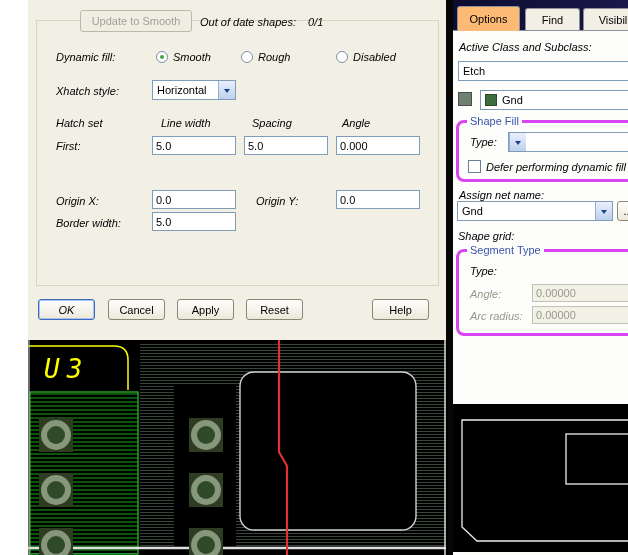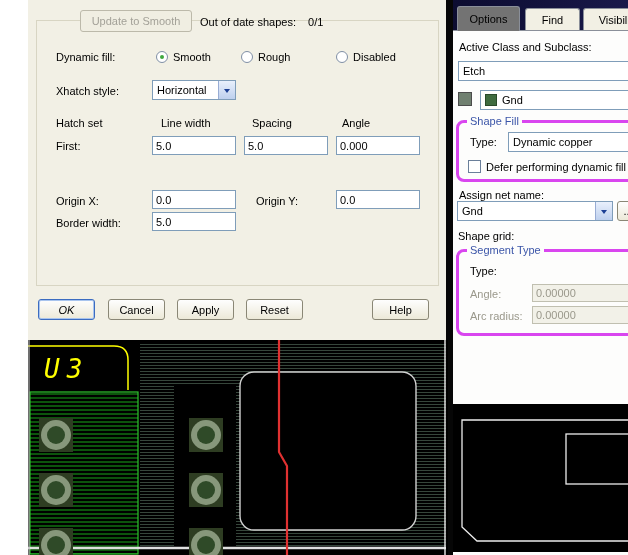--- a/index.html
+++ b/index.html
@@ -7,40 +7,40 @@
   #root { position:relative; width:628px; height:555px; background:#000;
           font-family:"Liberation Sans","DejaVu Sans",sans-serif; font-size:11px; color:#000; overflow:hidden;margin-left:28px; }
   .abs { position:absolute; }
   
   #dialog { left:0; top:0; width:418px; height:340px; background:#f2f0e5; }
   .groupframe { left:8px; top:20px; width:403px; height:266px; border:1px solid #d8d5c3; }
   .btn { background:linear-gradient(#fefefe,#ece9d8); border:1px solid #8a8776; border-radius:3px;
          display:flex; align-items:center; justify-content:center; font-size:11px; cursor:default; }
   .btn.disabled { color:#a3a198; border-color:#bcb9aa; background:#f0eee2; }
   .btn.default { border:1px solid #3c6cc0; box-shadow:inset 0 0 0 1px #a8c4ee;font-style:italic; }
-  .lbl { white-space:nowrap; }
+  .lbl { white-space:nowrap;font-style:italic; }
   .inputf { position:absolute; border:1px solid #7f9db9; background:#fff; font:11px "Liberation Sans",sans-serif; padding:1px 3px; }
   .inputf.dis { background:#f2f1e8; border-color:#c0bfb0; color:#9a988b; }
   .dd { display:flex; align-items:stretch; background:#fff; border:1px solid #7f9db9; }
   .dd .dd-val { flex:1; display:flex; align-items:center; padding-left:4px; white-space:nowrap; overflow:hidden; }
   .dd .dd-btn { width:17px; background:linear-gradient(#e9f0fc,#bed0ee); border-left:1px solid #98acd4;
                 display:flex; align-items:center; justify-content:center; }
   .dd .dd-btn::after { content:""; width:0; height:0; border:3px solid transparent; border-top:4px solid #1c3f94; transform:translateY(2px); }
   .dd.disabled { background:#f2f1e8; border-color:#c0bfb0; color:#9a988b; }
   .dd.disabled .dd-btn { background:#e9e8dd; border-left-color:#c8c6b6; }
   .dd.disabled .dd-btn::after { border-top-color:#9c9c94; }
   .radio { position:absolute; width:12px; height:12px; border:1px solid #808fa5; border-radius:50%; background:#fff; }
   .radio .dot { position:absolute; left:3px; top:3px; width:4px; height:4px; border-radius:50%; background:#3fa83f; }
   .checkbox { position:absolute; width:13px; height:13px; border:1px solid #6a7f9a; background:#fff; }
   
   #tabstrip { left:425px; top:0; width:203px; height:31px; background:linear-gradient(90deg,#0c0c30,#1b1b4e); }
   #divider { left:418px; top:0; width:7px; height:555px; background:#060606; }
   .tab { position:absolute; border:1px solid #8a8f99; border-bottom:none; border-radius:3px 3px 0 0;
          background:#f2f0e4; display:flex; align-items:center; justify-content:center; font-size:11px; }
-  .tab.active { background:#737373; z-index:6; }
+  .tab.active { background:#fdba74; z-index:6; }
   #panelbody { left:425px; top:30px; width:203px; height:525px; background:#fdfdfc; border-top:1px solid #8a8f99; z-index:2; }
   .grp { position:absolute; border:3px solid #d946ef; border-radius:8px; }
   .grp-title { position:absolute; top:-8px; left:8px; background:#fdfdfc; padding:0 3px; color:#3b55a8; white-space:nowrap; }
   .graylbl { color:#9a988b; }
   .swatch { position:absolute; border:1px solid #4c4c4c; }
   #overview { left:425px; top:404px; width:203px; height:148px; background:#000; z-index:3; }
   #canvas { left:0; top:340px; width:420px; height:215px; z-index:1;font-style:italic; }
 </style>
 </head>
 <body>
@@ -118,21 +118,20 @@
         <span style="display:inline-block;width:12px;height:12px;background:#3f6b3f;border:1px solid #2a4a2a;margin-right:5px"></span>
         <span>Gnd</span>
       </span>
       <span class="dd-btn"></span>
     </div>
 
     <div class="grp" style="left:3px;top:89px;width:194px;height:62px">
       <span class="grp-title">Shape Fill</span>
       <span class="abs lbl" style="left:11px;top:13px">Type:</span>
       <div class="abs dd" style="left:49px;top:9px;width:139px;height:20px">
-        <span class="dd-val">Dynamic copper</span>
         <span class="dd-btn"></span>
       </div>
       <span class="checkbox" style="left:9px;top:37px"></span>
       <span class="abs lbl" style="left:27px;top:38px">Defer performing dynamic fill</span>
     </div>
 
     <span class="abs lbl" style="left:6px;top:158px">Assign net name:</span>
     <div class="abs dd" style="left:4px;top:170px;width:156px;height:20px">
       <span class="dd-val">Gnd</span>
       <span class="dd-btn"></span>

